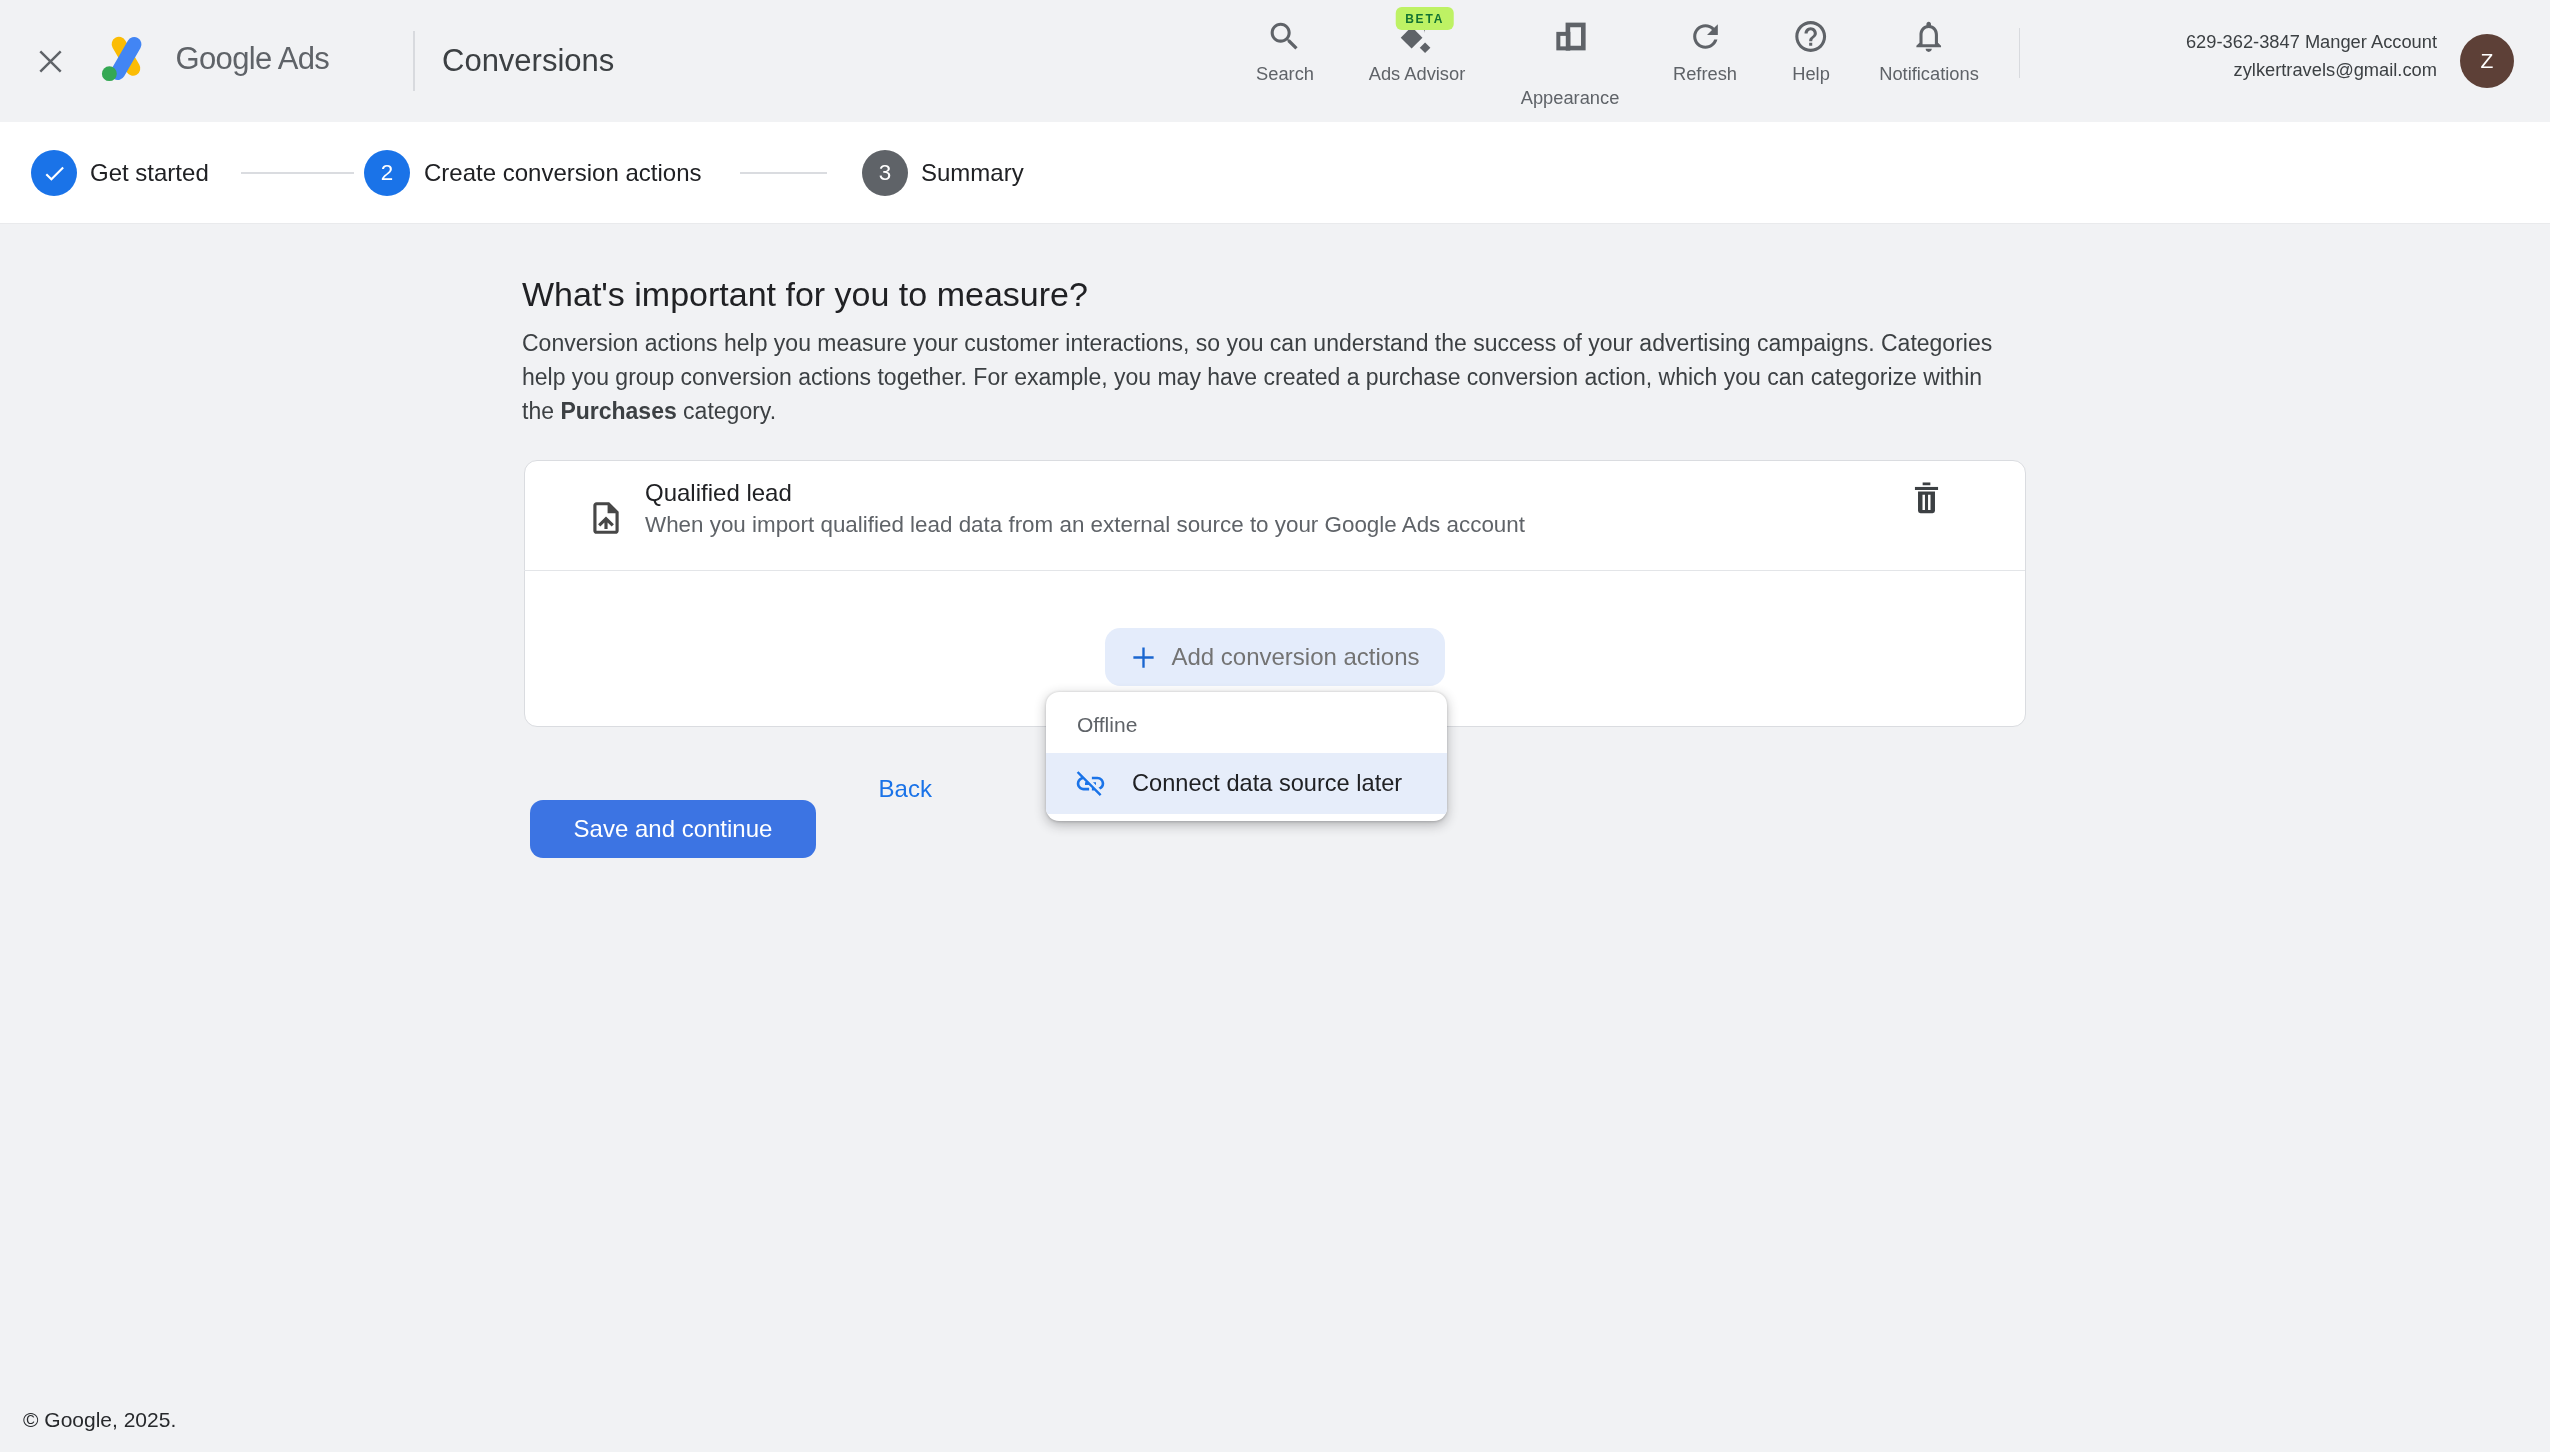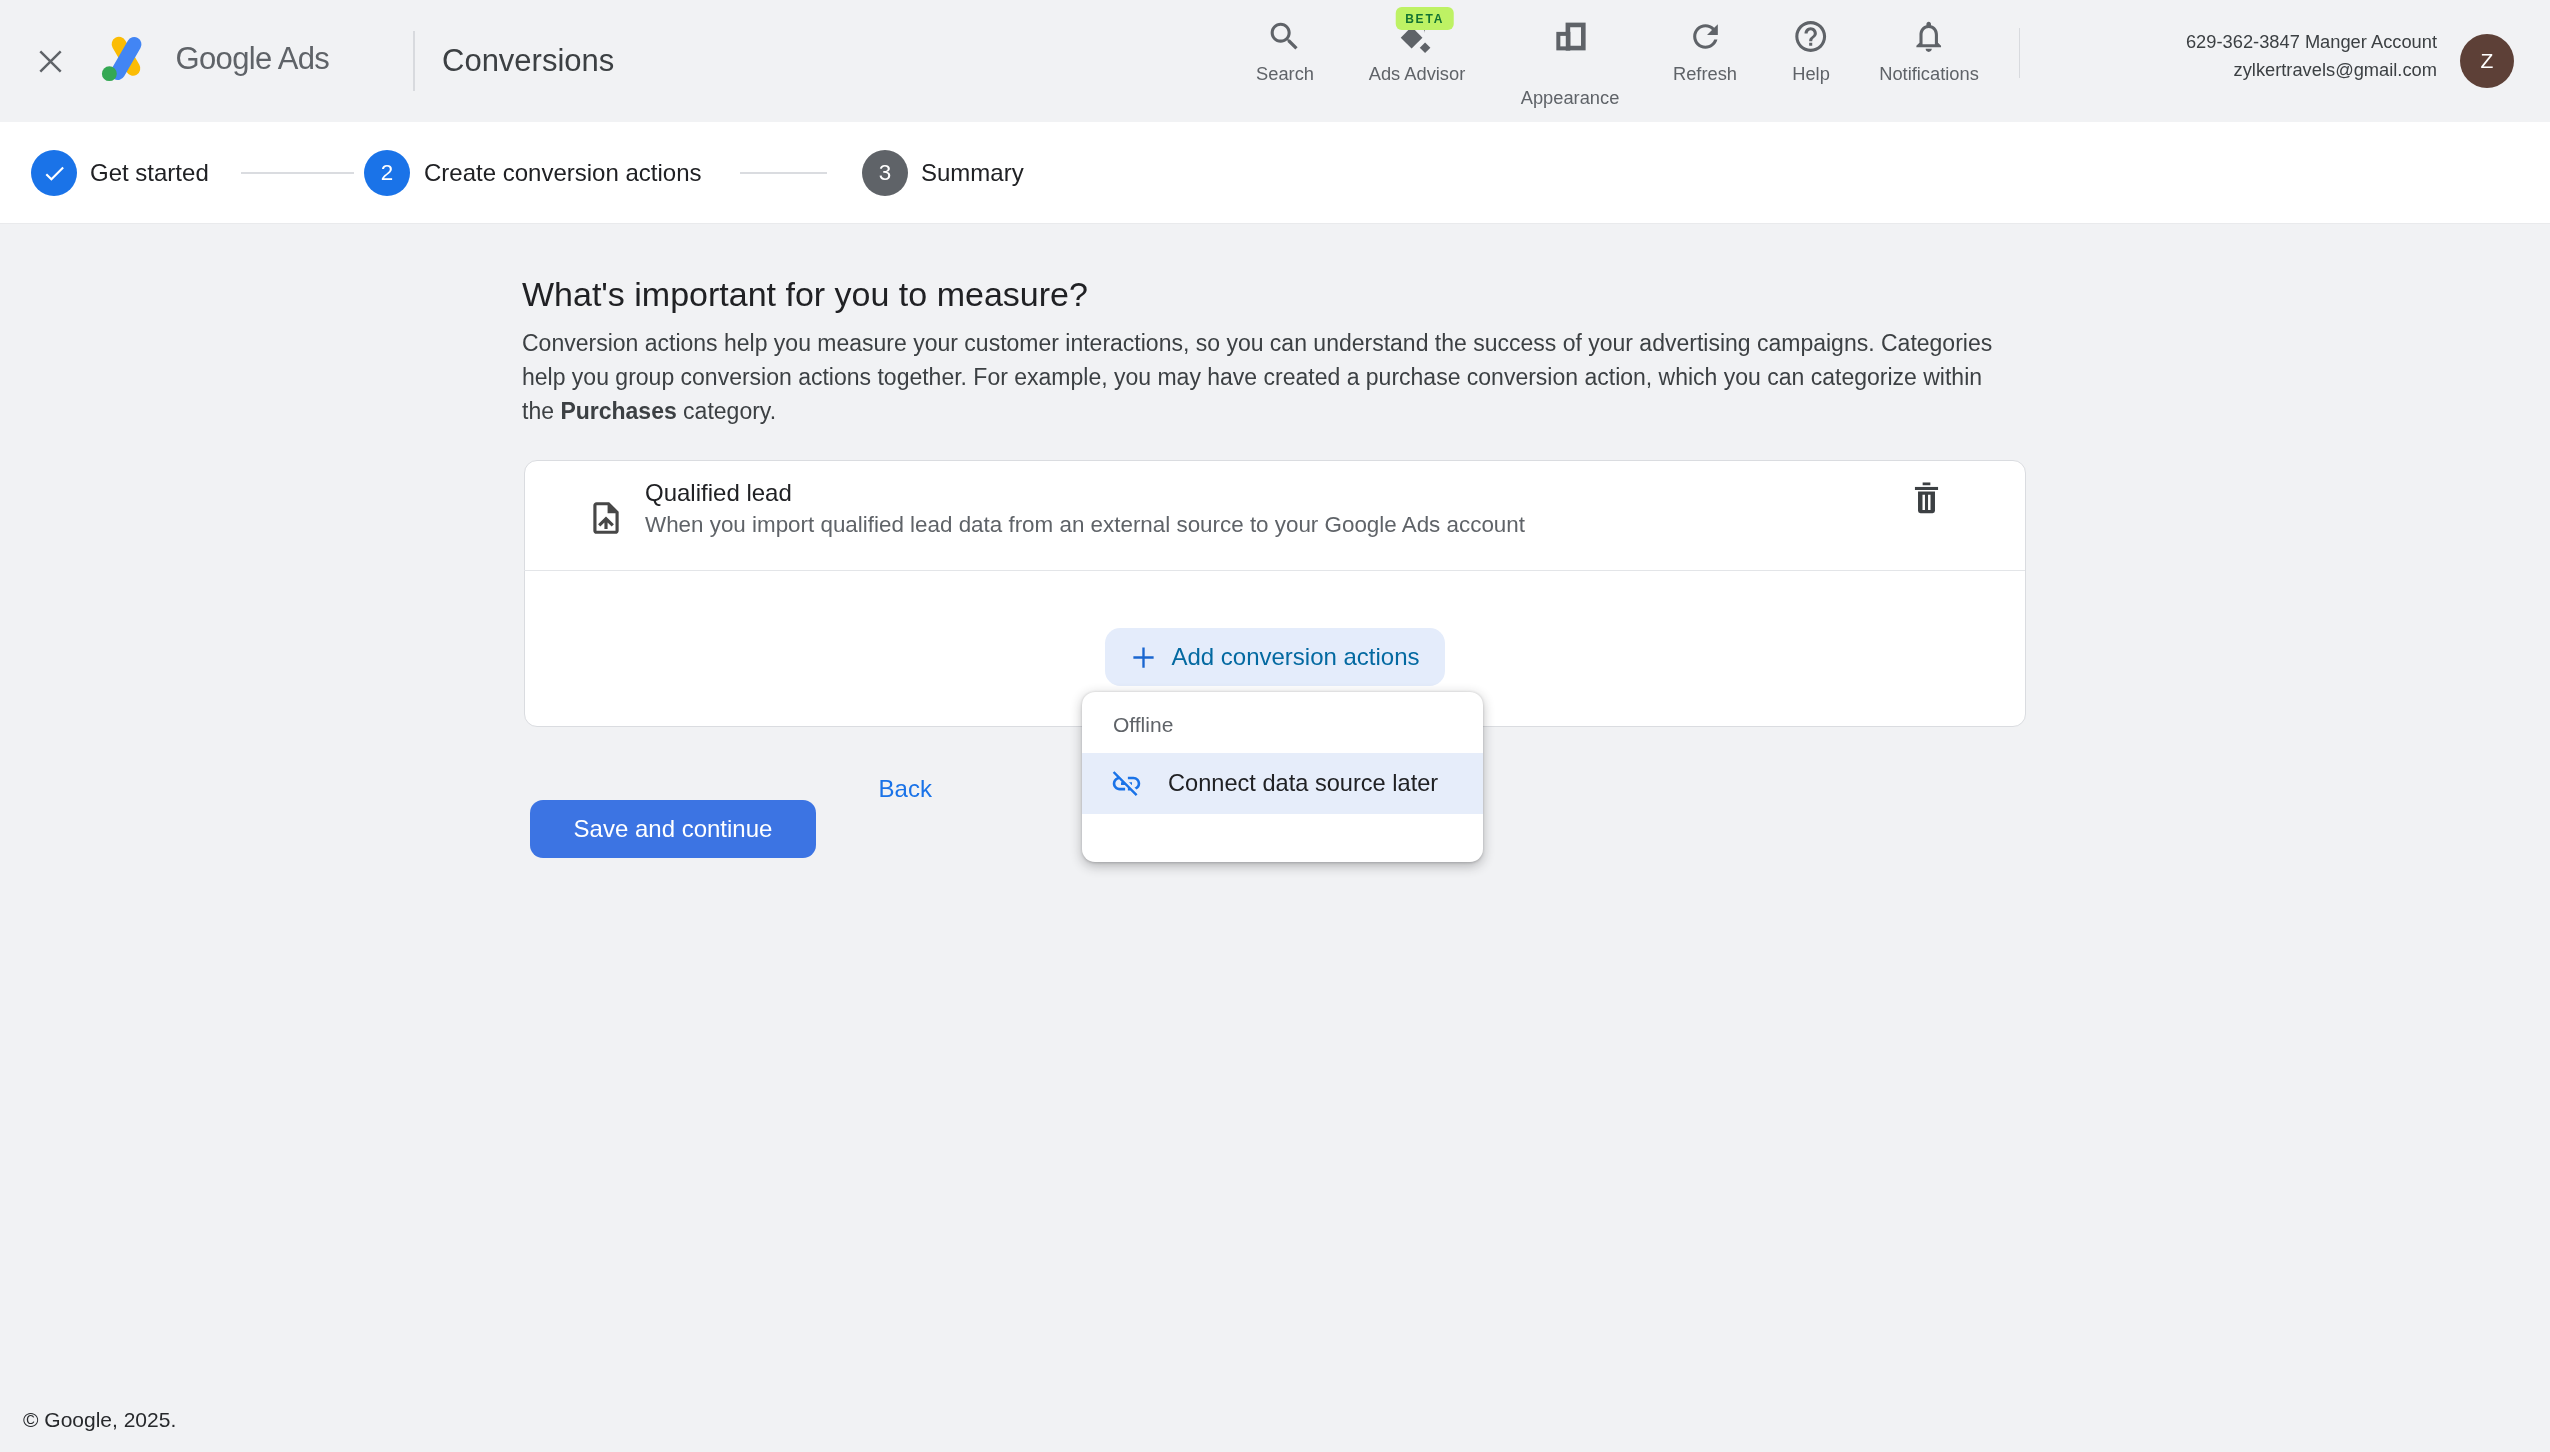--- a/index.html
+++ b/index.html
@@ -48,23 +48,23 @@
 
   .card { position:absolute; left:524px; top:460px; width:1502px; height:267px; background:#fff; border:1.2px solid #dadce0; border-radius:13px; }
   .card-row { position:absolute; left:0; top:0; width:100%; height:111px; }
   .card-title { position:absolute; left:645px; top:479px; font-size:24px; font-weight:500; color:#202124; }
   .card-desc { position:absolute; left:645px; top:512px; font-size:22.4px; color:#5f6368; }
   .trash-btn { position:absolute; left:1908px; top:479px; width:39px; height:39px; background:none; border:none; cursor:pointer; }
   .card-div { position:absolute; left:524px; top:570px; width:1501px; height:1.2px; background:#e3e5e8; }
 
   .add-btn { position:absolute; left:1105px; top:628px; width:340px; height:58px; background:#e4ecfb; border:none; border-radius:15.3px; display:flex; align-items:center; justify-content:center; cursor:pointer; }
   .add-btn .plus { margin-right:14px; }
-  .add-btn .lbl { font-size:24px; font-weight:500; color:#0369a1; white-space:nowrap; }
-
-  .dropdown { position:absolute; left:1046px; top:692px; width:401px; height:170px; background:#fff; border-radius:13px; box-shadow:0 3.5px 11.8px rgba(32,33,36,.30), 0 0.6px 2.4px rgba(32,33,36,.18); z-index:20; overflow:hidden;margin-left:36px; }
+  .add-btn .lbl { font-size:24px; font-weight:500; color:#737373; white-space:nowrap; }
+
+  .dropdown { position:absolute; left:1046px; top:692px; width:401px; height:129px; background:#fff; border-radius:13px; box-shadow:0 3.5px 11.8px rgba(32,33,36,.30), 0 0.6px 2.4px rgba(32,33,36,.18); z-index:20; overflow:hidden; }
   .dd-section { position:absolute; left:31px; top:21px; font-size:21px; color:#5f6368; }
   .dd-item { position:absolute; left:0; top:61px; width:401px; height:61px; background:#e6edfa; display:flex; align-items:center; cursor:pointer; }
   .dd-item .ico { margin-left:28px; }
   .dd-item .lbl { margin-left:25px; font-size:23.6px; color:#202124; white-space:nowrap; }
 
   .save-btn { position:absolute; left:530px; top:760px; width:286px; height:58px; background:#3c74e3; color:#fff; border:none; border-radius:13px; font-size:24px; font-weight:500; font-family:"Liberation Sans", sans-serif; cursor:pointer;margin-top:40px; }
   .back-btn { position:absolute; left:855px; top:760px; height:58px; padding:0 23.6px; background:none; border:none; color:#1a73e8; font-size:24px; font-weight:500; font-family:"Liberation Sans", sans-serif; cursor:pointer; }
 
   .footer { position:absolute; left:23px; top:1408px; font-size:21px; color:#27292c; }
 </style>

